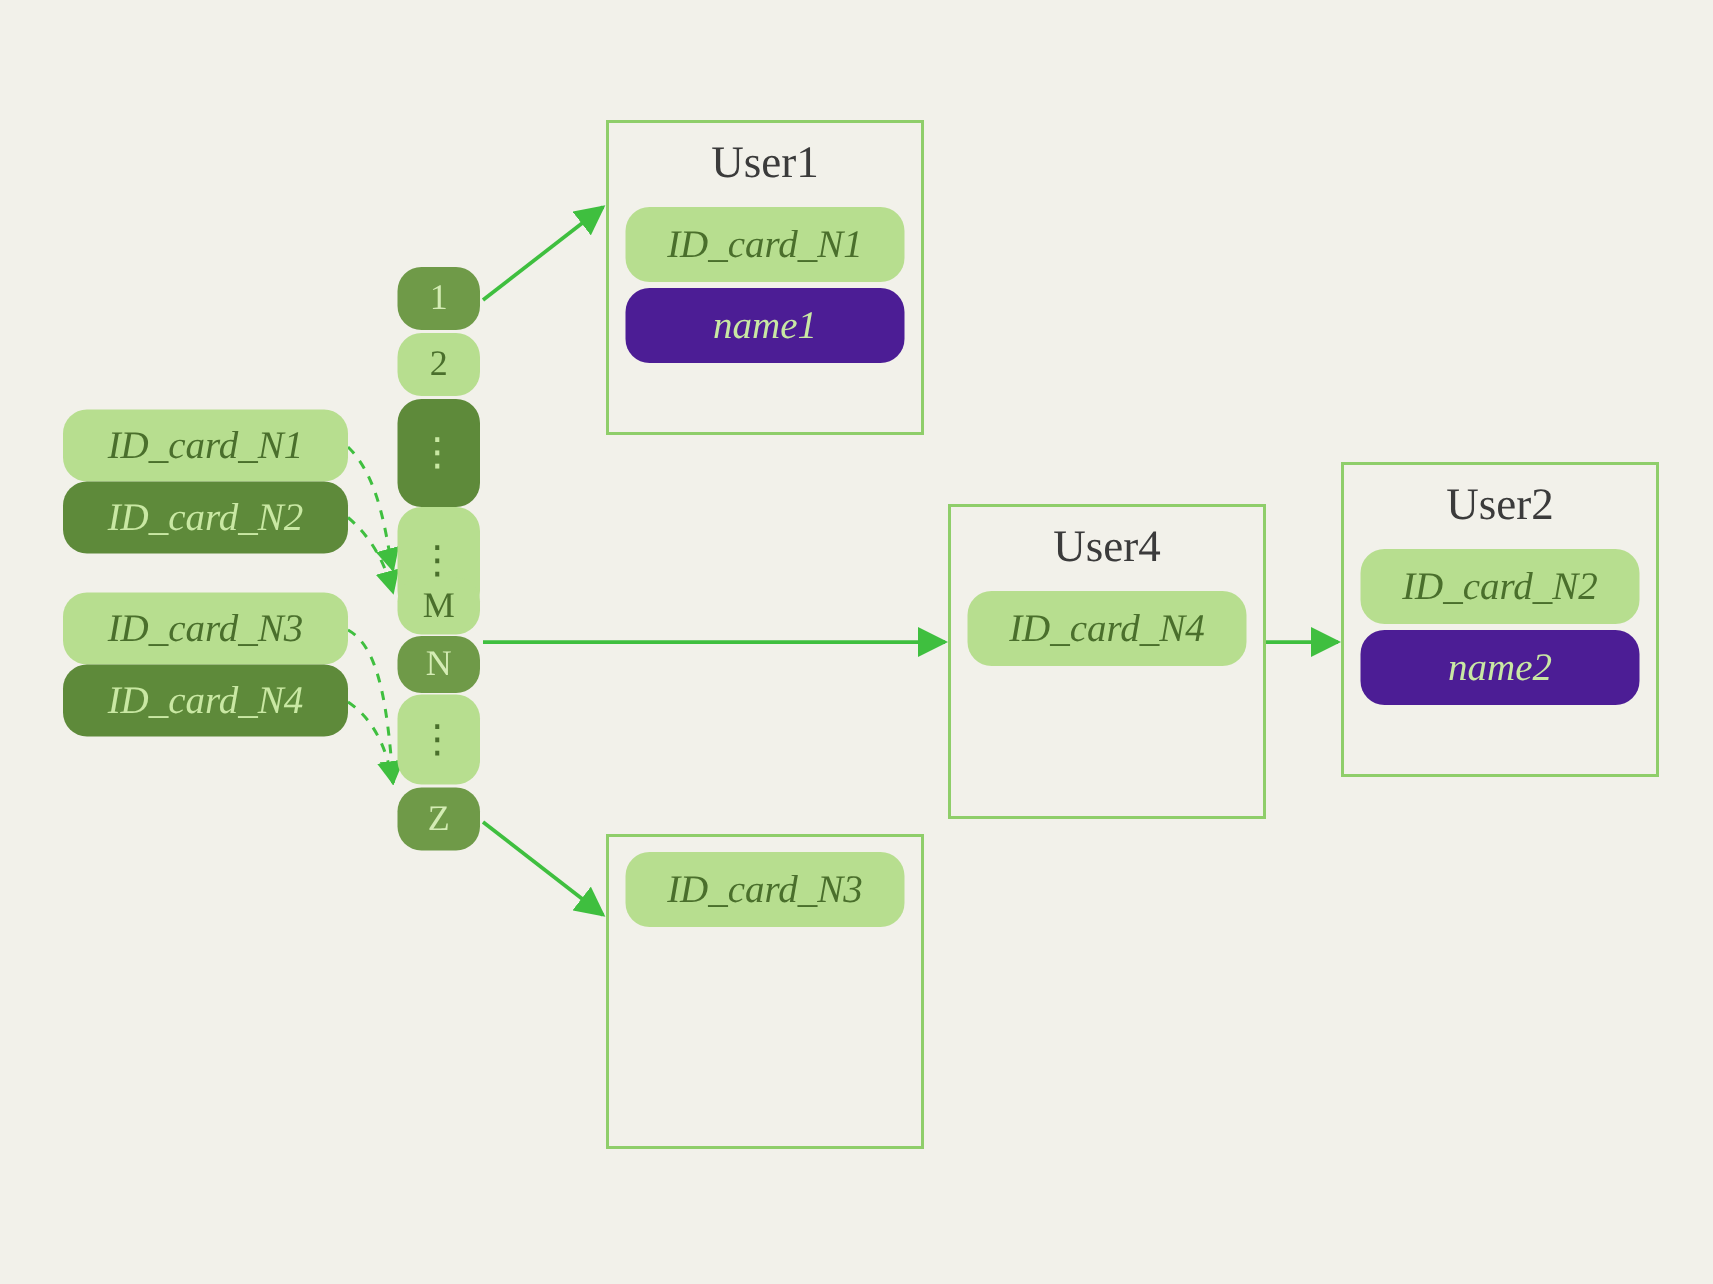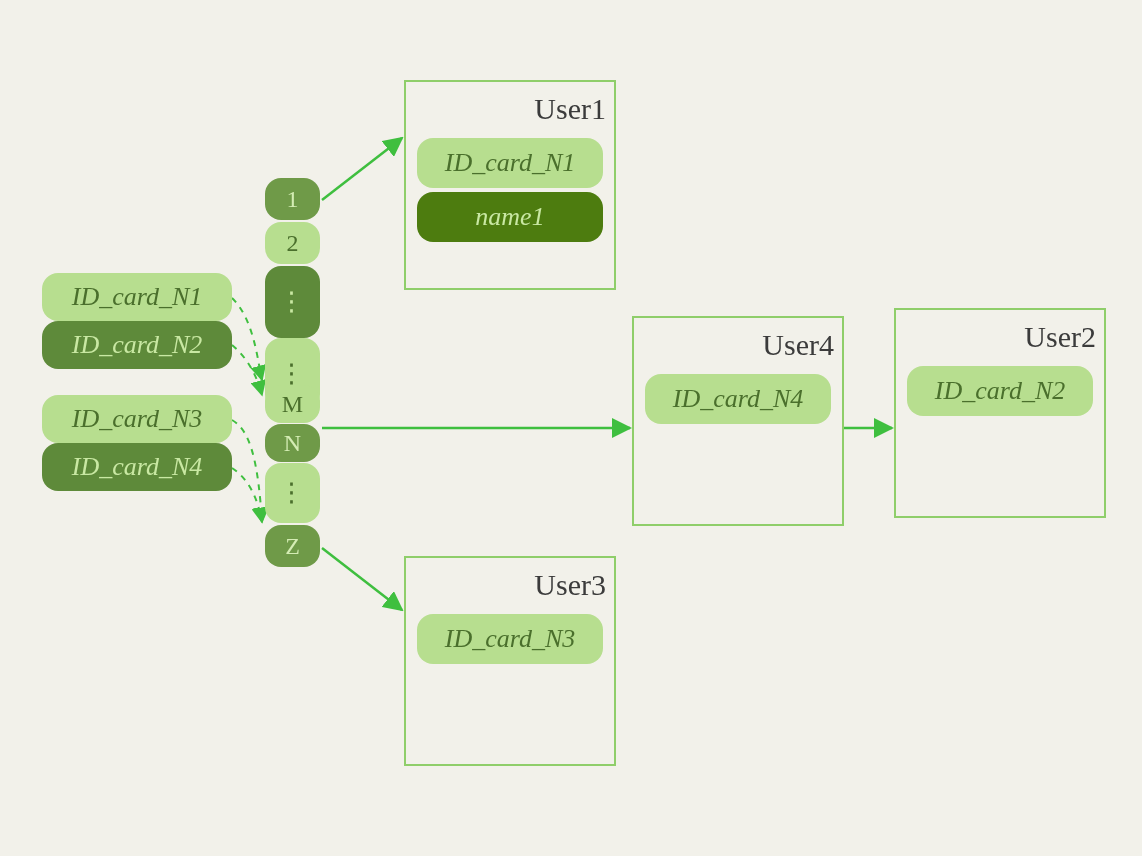--- a/index.html
+++ b/index.html
@@ -30,34 +30,34 @@
 
   .userbox{
     position:absolute;
     width:212px;height:210px;
     border:2px solid #8fce6a;
     background:rgba(255,255,255,0.0);
     box-sizing:border-box;
     padding:10px 8px 8px 8px;
   }
   .userbox .title{
-    text-align:right;
+    text-align:center;
     font-size:30px;
     color:#3b3b3b;
     margin-bottom:12px;
   }
   .userbox .field{
     width:186px;height:50px;
     border-radius:16px;
     margin:0 auto 4px auto;
     display:flex;align-items:center;justify-content:center;
     font-size:26px;font-style:italic;
   }
   .userbox .field.light{background:#b7de8f;color:#4a6f2c;}
-  .userbox .field.dark{background:#4d7c0f;color:#c9e8a3;}
+  .userbox .field.dark{background:#4c1d95;color:#c9e8a3;}
 </style>
 </head>
 <body>
 
 <div class="stage">
 
   <svg class="arrows" viewBox="0 0 1142 856">
     <defs>
       <marker id="ah" viewBox="0 0 10 10" refX="9" refY="5" markerWidth="8" markerHeight="8" orient="auto-start-reverse">
         <path d="M0,0 L10,5 L0,10 z" fill="#3fbf3f"></path>
@@ -96,28 +96,28 @@
   <div class="pill hashpill mid" style="left:265px;top:424px;width:55px;height:38px">N</div>
   <div class="pill hashdots light" style="left:265px;top:463px;height:60px">⋮</div>
   <div class="pill hashpill mid" style="left:265px;top:525px">Z</div>
 
   <div class="userbox" style="left:404px;top:80px">
     <div class="title">User1</div>
     <div class="field light">ID_card_N1</div>
     <div class="field dark">name1</div>
   </div>
 
-  <div class="userbox" style="left:632px;top:316px">
+  <div class="userbox" style="left:632px;top:336px">
     <div class="title">User4</div>
     <div class="field light">ID_card_N4</div>
   </div>
 
   <div class="userbox" style="left:894px;top:308px">
     <div class="title">User2</div>
     <div class="field light">ID_card_N2</div>
+    <div class="field dark">name2</div>
   </div>
 
   <div class="userbox" style="left:404px;top:556px">
-    <div class="title">User3</div>
     <div class="field light">ID_card_N3</div>
   </div>
 
 </div>
 
 </body></html>

